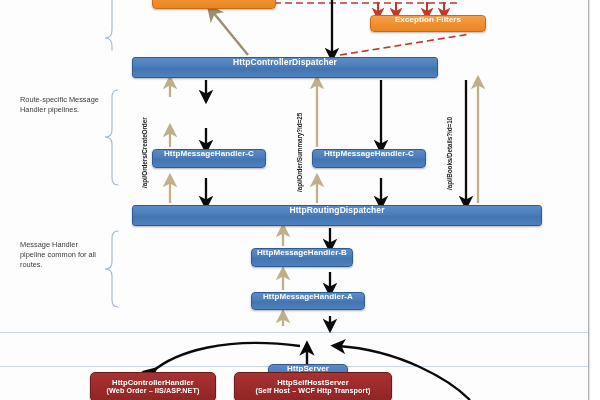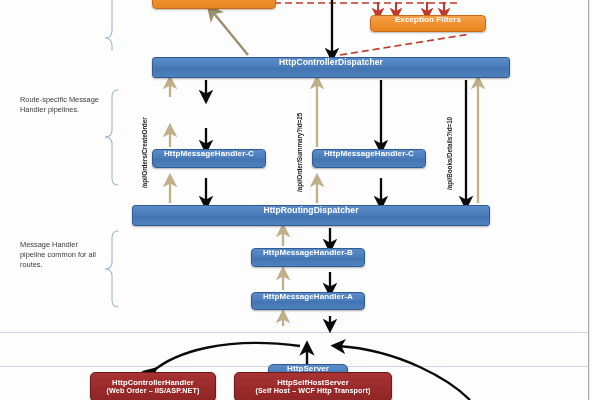--- a/index.html
+++ b/index.html
@@ -206,41 +206,41 @@
   </svg>
 
   <div class="box orange" style="left:152px;top:-10px;width:124px;height:19px;">
     <span>AuthenticationFilters</span>
   </div>
 
   <div class="box orange" style="left:370px;top:15px;width:116px;height:17px;">
     <span>Exception Filters</span>
   </div>
 
-  <div class="box blue bar" style="left:132px;top:57px;width:358px;height:21px;margin-left:20px;">
+  <div class="box blue bar" style="left:132px;top:57px;width:306px;height:21px;">
     <span>HttpControllerDispatcher</span>
   </div>
 
   <div class="box blue" style="left:152px;top:149px;width:114px;height:19px;">
     <span>HttpMessageHandler-C</span>
   </div>
 
   <div class="box blue" style="left:312px;top:149px;width:114px;height:19px;">
     <span>HttpMessageHandler-C</span>
   </div>
 
   <div class="route-label" style="left:141px;top:188px;">/api/Orders/CreateOrder</div>
   <div class="route-label" style="left:296px;top:192px;">/api/Order/Summary?id=25</div>
   <div class="route-label" style="left:446px;top:190px;">/api/Books/Details?id=10</div>
 
-  <div class="box blue bar" style="left:132px;top:205px;width:358px;height:21px;">
+  <div class="box blue bar" style="left:132px;top:205px;width:410px;height:21px;">
     <span>HttpRoutingDispatcher</span>
   </div>
 
-  <div class="box blue" style="left:251px;top:248px;width:114px;height:19px;">
+  <div class="box blue" style="left:251px;top:248px;width:102px;height:19px;">
     <span>HttpMessageHandler-B</span>
   </div>
   <div class="box blue" style="left:251px;top:292px;width:114px;height:18px;">
     <span>HttpMessageHandler-A</span>
   </div>
 
   <div class="box blue" style="left:268px;top:326px;width:80px;height:21px;border-radius:5px;margin-top:38px;">
     <span>HttpServer</span>
   </div>
 

